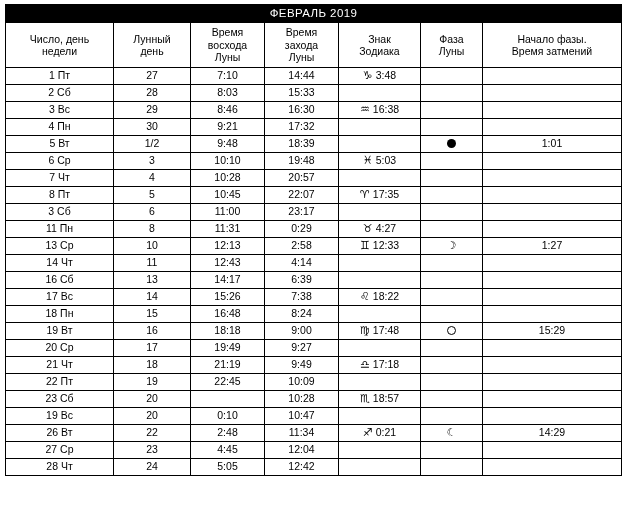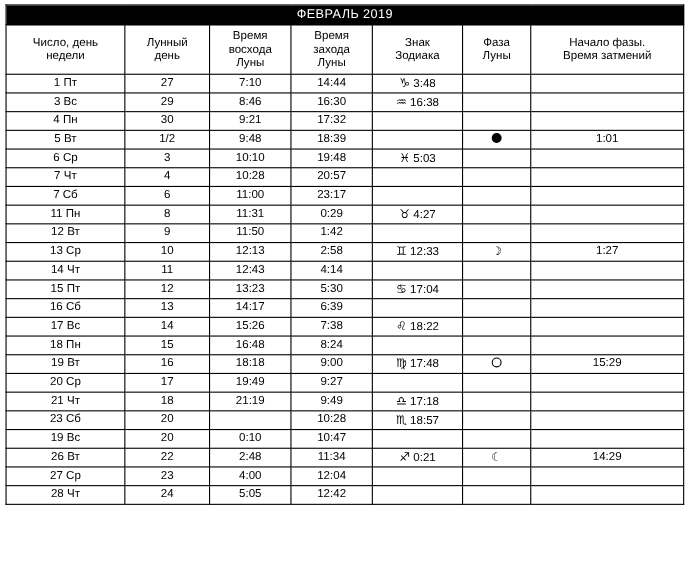--- a/index.html
+++ b/index.html
@@ -153,20 +153,29 @@
         <tr class="data-row">
           <td>1 Пт</td>
           <td>27</td>
           <td>7:10</td>
           <td>14:44</td>
           <td class="sign-cell"><span class="glyph">♑</span><span>3:48</span></td>
           <td></td>
           <td></td>
         </tr>
         <tr class="data-row">
+          <td>2 Сб</td>
+          <td>28</td>
+          <td>8:03</td>
+          <td>15:33</td>
+          <td class="sign-cell"></td>
+          <td></td>
+          <td></td>
+        </tr>
+        <tr class="data-row">
           <td>3 Вс</td>
           <td>29</td>
           <td>8:46</td>
           <td>16:30</td>
           <td class="sign-cell"><span class="glyph">♒</span><span>16:38</span></td>
           <td></td>
           <td></td>
         </tr>
         <tr class="data-row">
           <td>4 Пн</td>
@@ -198,43 +207,43 @@
         <tr class="data-row">
           <td>7 Чт</td>
           <td>4</td>
           <td>10:28</td>
           <td>20:57</td>
           <td class="sign-cell"></td>
           <td></td>
           <td></td>
         </tr>
         <tr class="data-row">
-          <td>7 Сб</td>
+          <td>8 Пт</td>
+          <td>5</td>
+          <td>10:45</td>
+          <td>22:07</td>
+          <td class="sign-cell"><span class="glyph">♈</span><span>17:35</span></td>
+          <td></td>
+          <td></td>
+        </tr>
+        <tr class="data-row">
+          <td>3 Сб</td>
           <td>6</td>
           <td>11:00</td>
           <td>23:17</td>
           <td class="sign-cell"></td>
           <td></td>
           <td></td>
         </tr>
         <tr class="data-row">
           <td>11 Пн</td>
           <td>8</td>
           <td>11:31</td>
           <td>0:29</td>
           <td class="sign-cell"><span class="glyph">♉</span><span>4:27</span></td>
-          <td></td>
-          <td></td>
-        </tr>
-        <tr class="data-row">
-          <td>12 Вт</td>
-          <td>9</td>
-          <td>11:50</td>
-          <td>1:42</td>
-          <td class="sign-cell"></td>
           <td></td>
           <td></td>
         </tr>
         <tr class="data-row">
           <td>13 Ср</td>
           <td>10</td>
           <td>12:13</td>
           <td>2:58</td>
           <td class="sign-cell"><span class="glyph">♊</span><span>12:33</span></td>
           <td><span class="phase-glyph">☽</span></td>
@@ -243,29 +252,20 @@
         <tr class="data-row">
           <td>14 Чт</td>
           <td>11</td>
           <td>12:43</td>
           <td>4:14</td>
           <td class="sign-cell"></td>
           <td></td>
           <td></td>
         </tr>
         <tr class="data-row">
-          <td>15 Пт</td>
-          <td>12</td>
-          <td>13:23</td>
-          <td>5:30</td>
-          <td class="sign-cell"><span class="glyph">♋</span><span>17:04</span></td>
-          <td></td>
-          <td></td>
-        </tr>
-        <tr class="data-row">
           <td>16 Сб</td>
           <td>13</td>
           <td>14:17</td>
           <td>6:39</td>
           <td class="sign-cell"></td>
           <td></td>
           <td></td>
         </tr>
         <tr class="data-row">
           <td>17 Вс</td>
@@ -306,20 +306,29 @@
         <tr class="data-row">
           <td>21 Чт</td>
           <td>18</td>
           <td>21:19</td>
           <td>9:49</td>
           <td class="sign-cell"><span class="glyph">♎</span><span>17:18</span></td>
           <td></td>
           <td></td>
         </tr>
         <tr class="data-row">
+          <td>22 Пт</td>
+          <td>19</td>
+          <td>22:45</td>
+          <td>10:09</td>
+          <td class="sign-cell"></td>
+          <td></td>
+          <td></td>
+        </tr>
+        <tr class="data-row">
           <td>23 Сб</td>
           <td>20</td>
           <td></td>
           <td>10:28</td>
           <td class="sign-cell"><span class="glyph">♏</span><span>18:57</span></td>
           <td></td>
           <td></td>
         </tr>
         <tr class="data-row">
           <td>19 Вс</td>
@@ -335,21 +344,21 @@
           <td>22</td>
           <td>2:48</td>
           <td>11:34</td>
           <td class="sign-cell"><span class="glyph">♐</span><span>0:21</span></td>
           <td><span class="phase-glyph">☾</span></td>
           <td>14:29</td>
         </tr>
         <tr class="data-row">
           <td>27 Ср</td>
           <td>23</td>
-          <td>4:00</td>
+          <td>4:45</td>
           <td>12:04</td>
           <td class="sign-cell"></td>
           <td></td>
           <td></td>
         </tr>
         <tr class="data-row">
           <td>28 Чт</td>
           <td>24</td>
           <td>5:05</td>
           <td>12:42</td>

